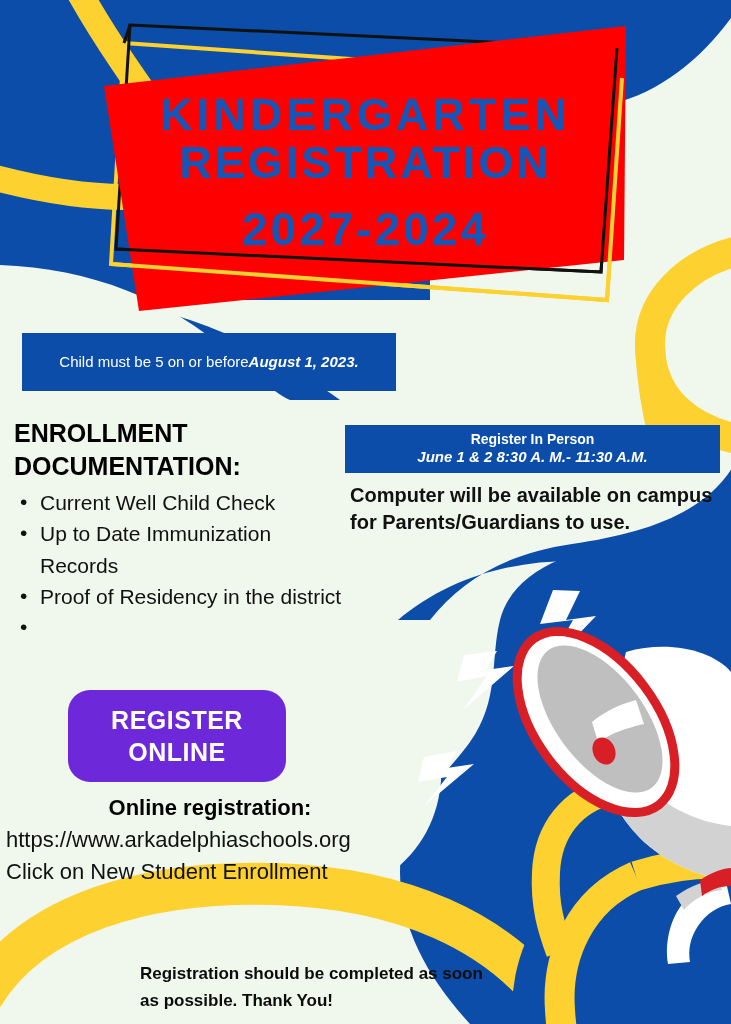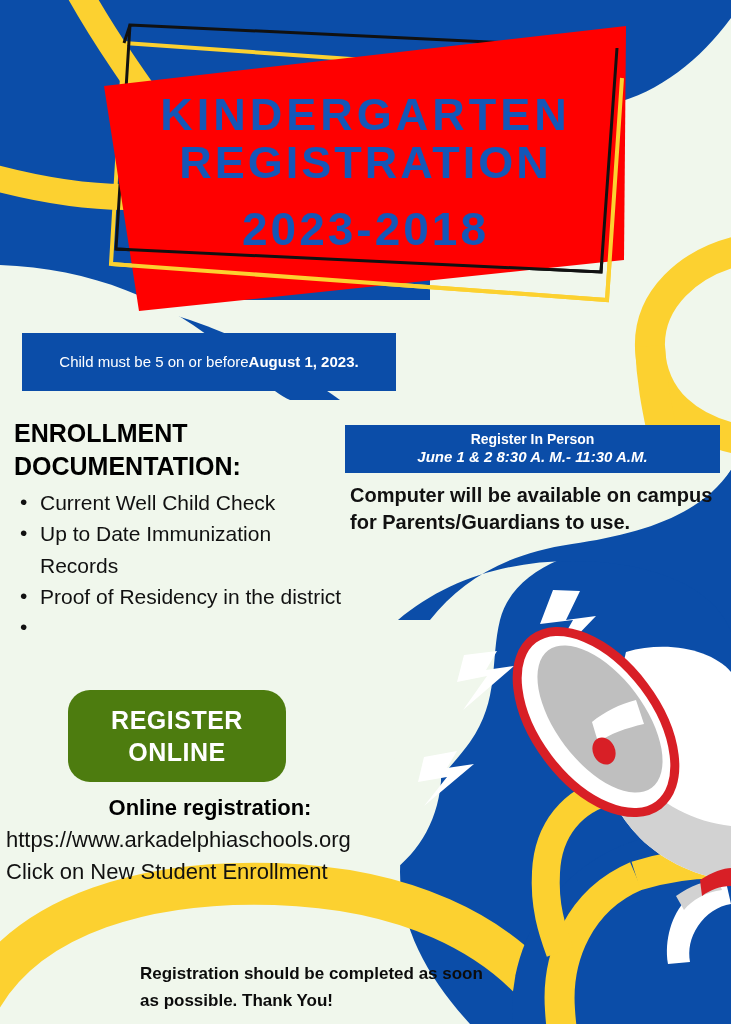--- a/index.html
+++ b/index.html
@@ -31,21 +31,21 @@
   .t2{ font-size:45px; letter-spacing:3px; margin-top:2px;}
   .t3{ font-size:46px; letter-spacing:3px; margin-top:20px;}
 
   .age-banner{
     position:absolute; left:22px; top:333px;
     width:374px; height:58px; background:#0b4da8;
     color:#ffffff; z-index:6;
     display:flex; flex-direction:row; justify-content:center; align-items:center;
   }
   .age-l1{ font-size:15px; line-height:1.25; }
-  .age-l2{ font-size:15px; font-weight:bold; line-height:1.25; }
+  .age-l2{ font-size:15px; font-weight:bold; font-style:italic; line-height:1.25; }
 
   .enroll-head{
     position:absolute; left:14px; top:417px; width:330px;
     z-index:6; color:#000000; font-weight:bold; font-size:25px; line-height:1.32;
   }
   .enroll-list{
     position:absolute; left:14px; top:487px; width:332px;
     z-index:6; color:#111; font-size:21px; line-height:1.49;
     list-style:none;
   }
@@ -65,21 +65,21 @@
   .rip-l1{ font-size:14px; font-weight:bold; line-height:1.2;}
   .rip-l2{ font-size:15px; font-weight:bold; font-style:italic; line-height:1.25;}
 
   .computer-note{
     position:absolute; left:350px; top:482px; width:380px;
     z-index:6; color:#111; font-weight:bold; font-size:20px; line-height:1.36;
   }
 
   .register-btn{
     position:absolute; left:68px; top:690px;
-    width:218px; height:92px; background:#4d7c0f;
+    width:218px; height:92px; background:#6d28d9;
     border-radius:22px; z-index:7;
     display:flex; flex-direction:column; justify-content:center; align-items:center;
     color:#fff; font-weight:bold; font-size:25px; line-height:1.28;
     letter-spacing:.5px; border:none; cursor:pointer;
   }
 
   .online-head{
     position:absolute; left:0px; top:795px; width:420px; text-align:center;
     z-index:6; color:#000000; font-weight:bold; font-size:22px;
   }
@@ -153,21 +153,21 @@
 
   <svg class="layer" viewBox="0 0 731 1024" width="731" height="1024" preserveAspectRatio="none" style="z-index:5;">
     <polyline points="622,78 607,300 111,264" fill="none" stroke="#fcd130" stroke-width="4"></polyline>
     <polyline points="617,48 601,272 116,249" fill="none" stroke="#111111" stroke-width="3"></polyline>
     <polyline points="130,25 124,43" fill="none" stroke="#111111" stroke-width="3"></polyline>
   </svg>
 
   <div class="title-wrap">
     <div class="title-line t1">KINDERGARTEN</div>
     <div class="title-line t2">REGISTRATION</div>
-    <div class="title-line t3">2023-2018</div>
+    <div class="title-line t3">2027-2024</div>
   </div>
 
   <div class="age-banner">
     <div class="age-l1">Child must be 5 on or before</div>
     <div class="age-l2">August 1, 2023.</div>
   </div>
 
   <div class="enroll-head">
     <div>ENROLLMENT</div>
     <div>DOCUMENTATION:</div>

